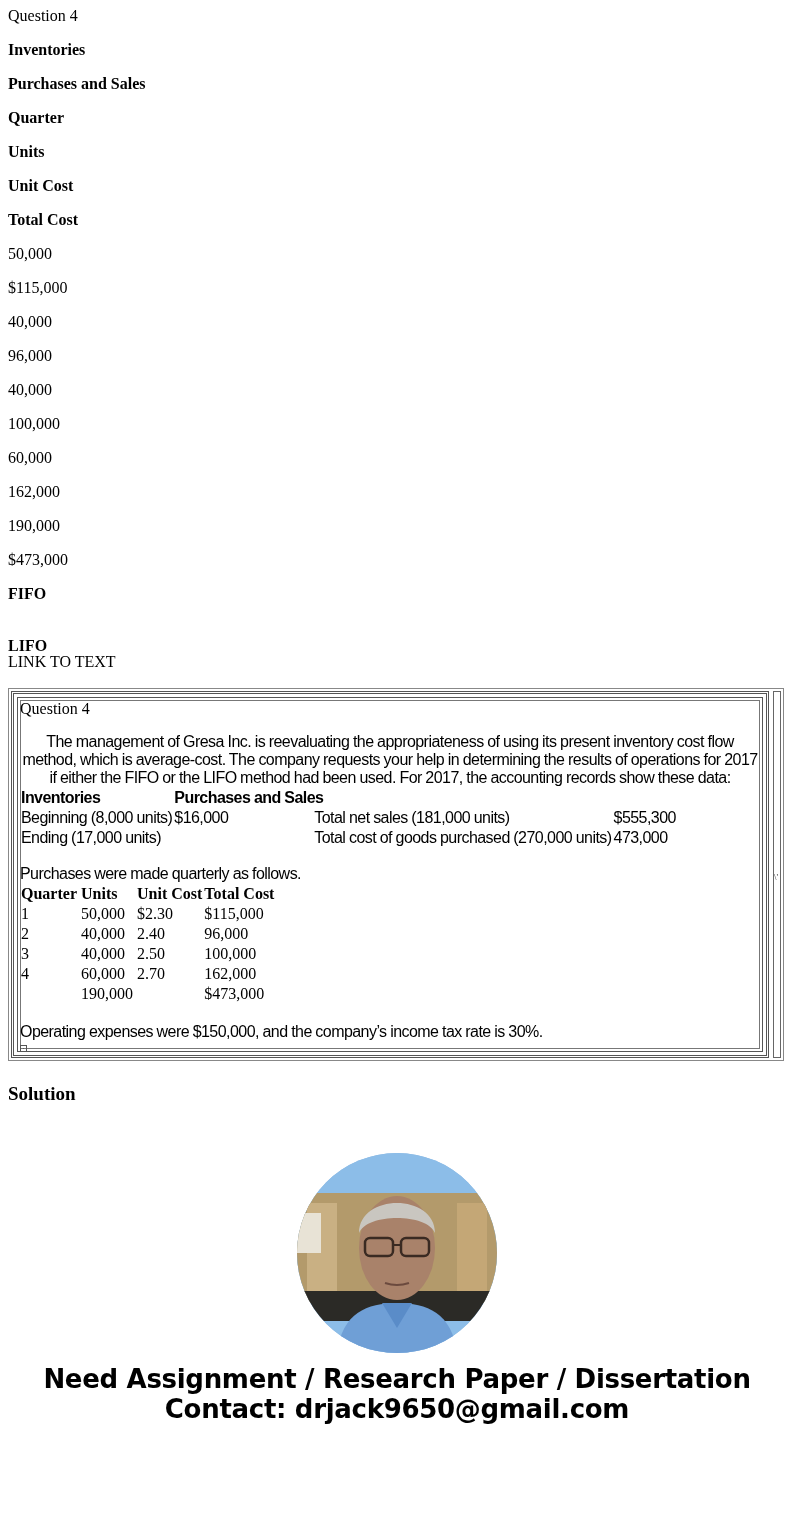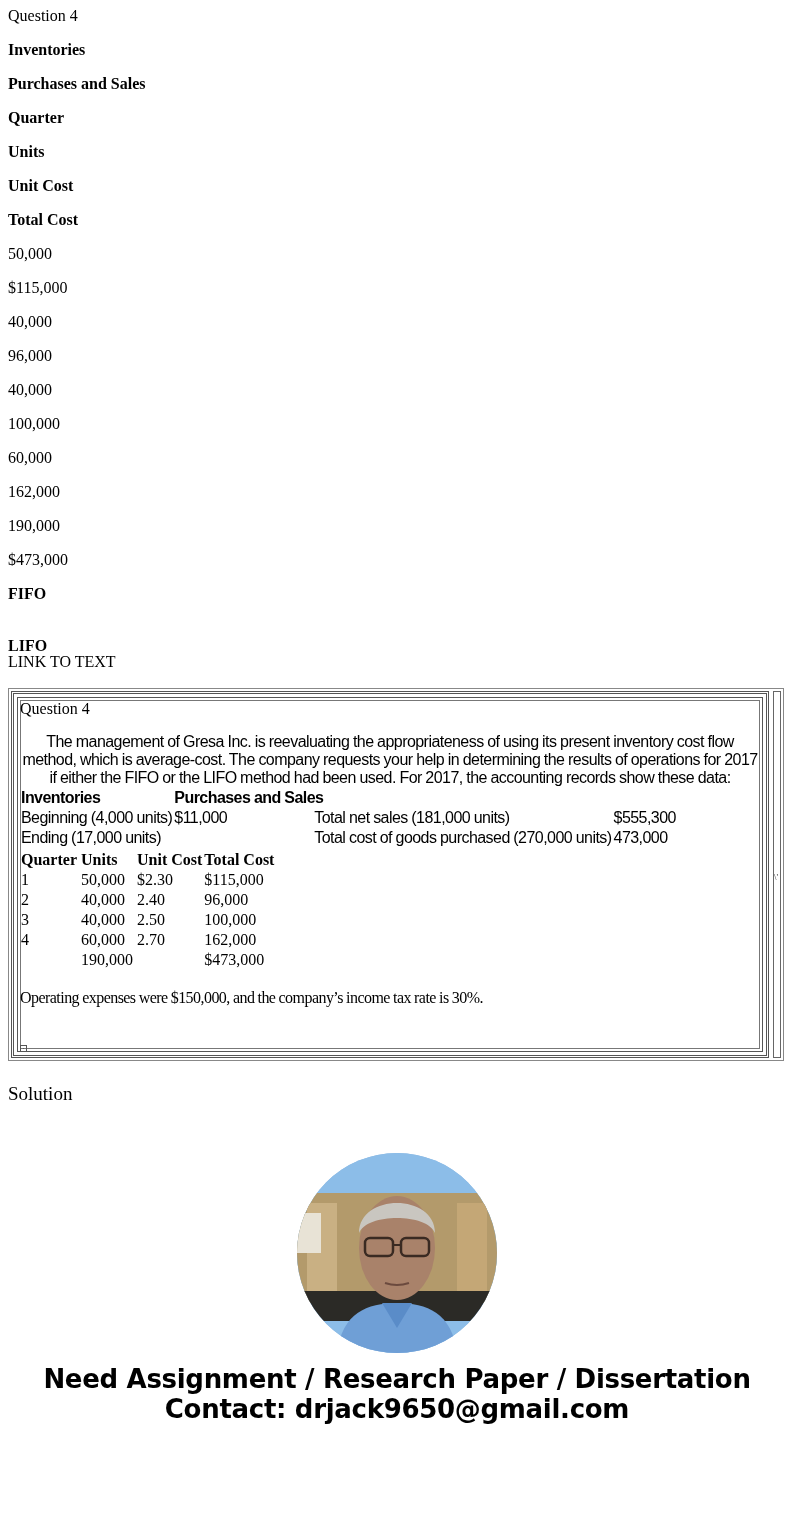--- a/index.html
+++ b/index.html
@@ -22,21 +22,21 @@
     position:absolute; left:12px; top:12px; width:740px;
     font-family:"Liberation Sans", sans-serif; font-size:16px; line-height:18px;
     letter-spacing:-0.55px; word-spacing:-0.3px;
   }
   .inner p { margin:0; }
   .ser { font-family:"Liberation Serif", serif; letter-spacing:0; word-spacing:0; }
   table { border-collapse:separate; border-spacing:2px; margin-left:-1px; }
   td { padding:0; vertical-align:top; white-space:nowrap; height:18px; line-height:18px; }
   .tiny-box { position:absolute; left:20px; top:1045px; width:5px; height:5px; border:1px solid #555; }
   .tiny-box::after { content:""; position:absolute; left:2px; top:2px; width:1px; height:1px; background:#555; }
-  .solution { position:absolute; left:8px; top:1083px; font-size:19px; font-weight:normal; line-height:22px; }
+  .solution { position:absolute; left:8px; top:1083px; font-size:19px; font-weight:bold; line-height:22px; }
   .avatar {
     position:absolute; left:297px; top:1153px; width:200px; height:200px; border-radius:50%;
     overflow:hidden; background:#8fb7e0;
   }
   .promo {
     position:absolute; left:0; top:1364px; width:794px; text-align:center;
     font-family:"DejaVu Sans", sans-serif; font-weight:bold; font-size:26px; line-height:30px; letter-spacing:-0.3px;
   }
 </style>
 </head>
@@ -78,33 +78,34 @@
   <p class="ser" style="height:20px; line-height:20px;">Question 4</p>
   <p style="margin-top:14px;text-align:center;">The management of Gresa Inc. is reevaluating the appropriateness of using its present inventory cost flow method, which is average-cost. The company requests your help in determining the results of operations for 2017 if either the FIFO or the LIFO method had been used. For 2017, the accounting records show these data:</p>
   <table>
     <tbody>
         <tr>
       <td class="b">Inventories</td>
       <td class="b" colspan="2">Purchases and Sales</td>
       <td></td>
     </tr>
     <tr>
-      <td>Beginning (4,000 units)</td>
-      <td style="width:138px">$11,000</td>
+      <td>Beginning (8,000 units)</td>
+      <td style="width:138px">$16,000</td>
       <td>Total net sales (181,000 units)</td>
       <td>$555,300</td>
     </tr>
     <tr>
       <td>Ending (17,000 units)</td>
       <td></td>
       <td>Total cost of goods purchased (270,000 units)</td>
       <td>473,000</td>
     </tr>
   </tbody>
     </table>
+  <p style="margin-top:16px;">Purchases were made quarterly as follows.</p>
   <table class="ser" style="letter-spacing:0;">
     <tbody>
         <tr>
       <td class="b" style="width:58px">Quarter</td>
       <td class="b" style="width:54px">Units</td>
       <td class="b">Unit Cost</td>
       <td class="b">Total Cost</td>
     </tr>
     <tr>
       <td>1</td>
@@ -131,21 +132,21 @@
       <td>162,000</td>
     </tr>
     <tr>
       <td></td>
       <td>190,000</td>
       <td></td>
       <td>$473,000</td>
     </tr>
   </tbody>
     </table>
-  <p style="margin-top:18px;font-family:Liberation Serif, serif;">Operating expenses were $150,000, and the company’s income tax rate is 30%.</p>
+  <p style="margin-top:18px;">Operating expenses were $150,000, and the company’s income tax rate is 30%.</p>
 </div>
 <div class="tiny-box"></div>
 
 <div class="solution">Solution</div>
 
 <div class="avatar">
   <svg width="200" height="200" viewBox="0 0 200 200">
     <rect x="0" y="0" width="200" height="200" fill="#8cbde8"></rect>
     <rect x="0" y="40" width="200" height="110" fill="#b39a6b"></rect>
     <rect x="10" y="50" width="30" height="90" fill="#c9b083"></rect>

